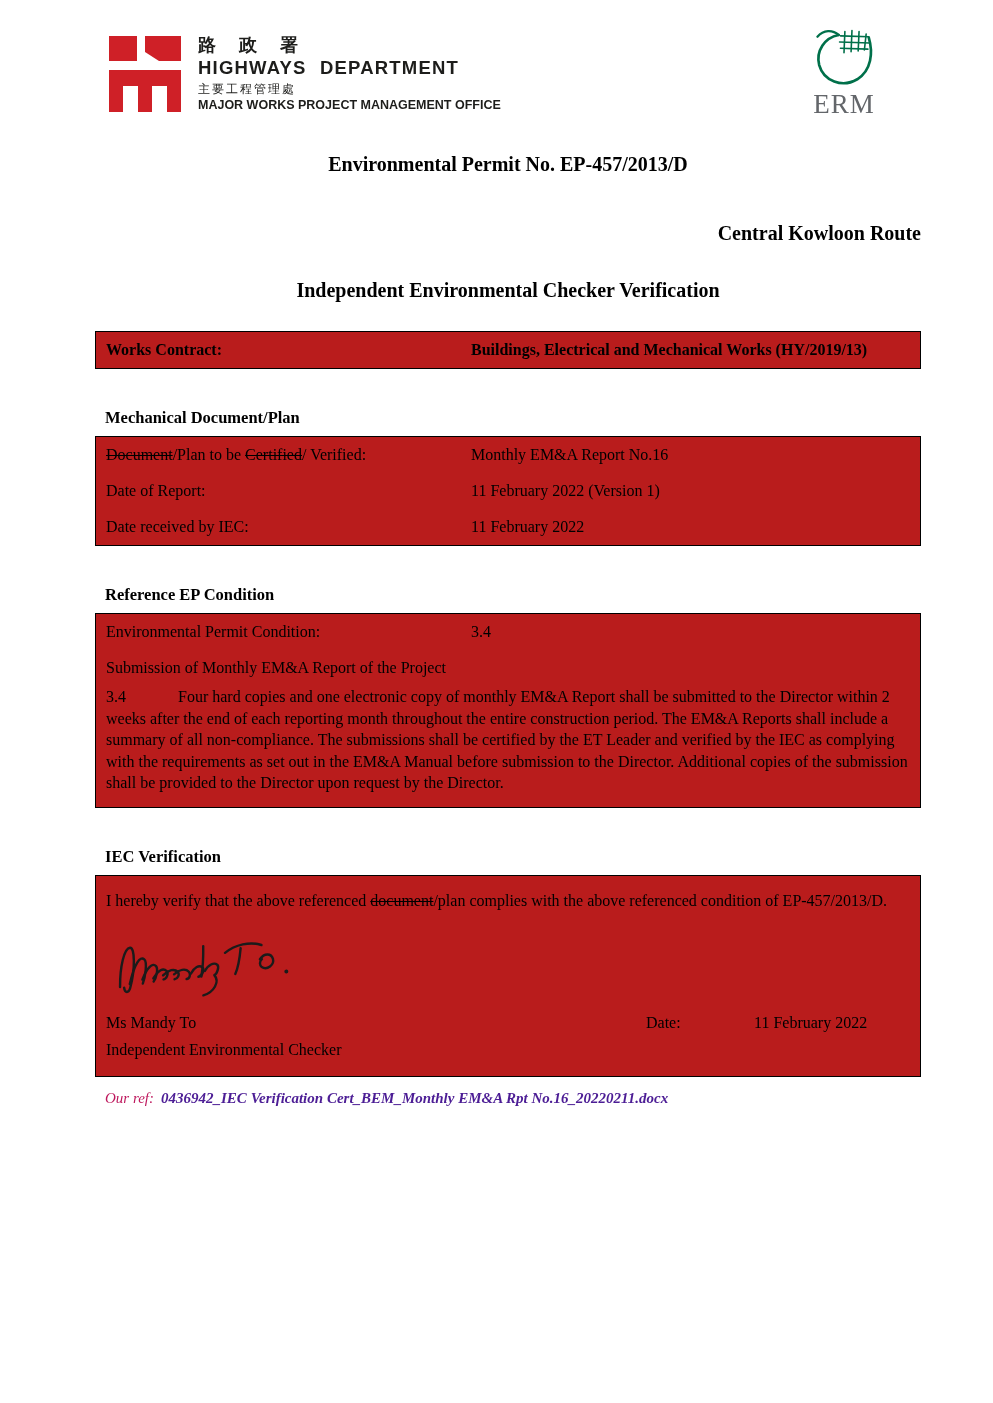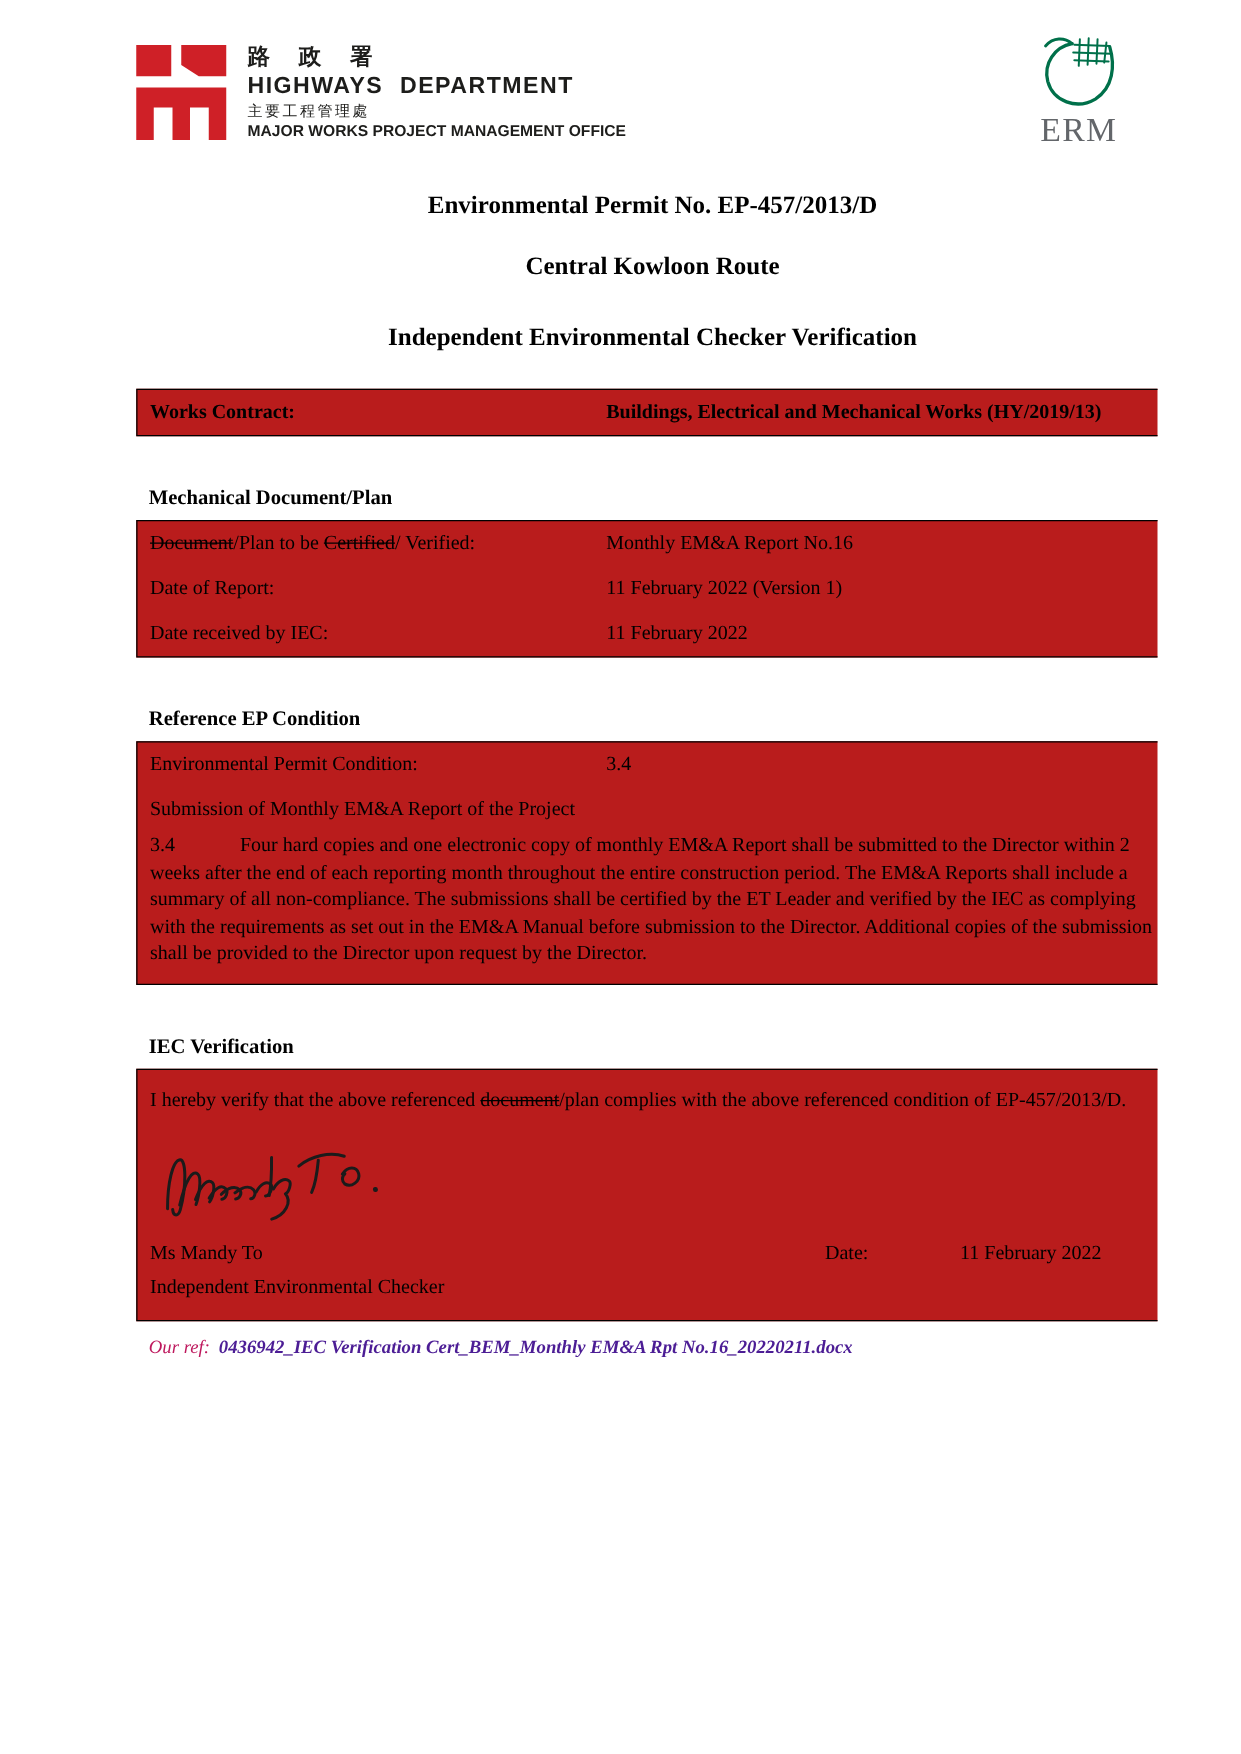--- a/index.html
+++ b/index.html
@@ -16,30 +16,30 @@
 
   
   .masthead { position:absolute; top:34px; left:108px; display:flex; gap:16px; }
   .hyd-logo svg { display:block; }
   .hyd-text { padding-top:1px; font-family:"Liberation Sans","DejaVu Sans",sans-serif; color:#1d1d1b; }
   .cjk-line   { font-size:18px; font-weight:bold; letter-spacing:9px; line-height:21px; }
   .dept-line  { font-size:18.5px; font-weight:bold; letter-spacing:1.2px; word-spacing:7px; line-height:23px; }
   .cjk-small  { font-size:12px; line-height:16px; letter-spacing:2px; margin-top:2px; }
   .office-line{ font-size:12.5px; font-weight:bold; line-height:16px; }
 
-  .erm-block { position:absolute; top:26px; left:831px; width:64px; text-align:center; }
+  .erm-block { position:absolute; top:26px; left:812px; width:64px; text-align:center; }
   .erm-logo svg { display:block; margin:0 auto; }
   .erm-label { font-size:27px; color:#63666a; letter-spacing:1px; line-height:28px; font-family:"Liberation Serif",serif; }
 
   
-  .content { position:absolute; left:109px; top:140px; width:826px; }
+  .content { position:absolute; left:95px; top:140px; width:826px; }
 
   .title { text-align:center; font-weight:bold; font-size:20px; line-height:24px; }
   .title-1 { margin-top:12px; }
-  .title-2 { margin-top:25px; }
+  .title-2 { margin-top:45px;text-align:right; }
   .title-3 { margin-top:33px; }
 
   .box { border:1px solid #000; background:#b91c1c; }
 
   .works-box { margin-top:29px; display:grid; grid-template-columns:365px 1fr; padding:9px 10px; font-weight:bold; }
 
   .section-heading { font-weight:bold; font-size:16.5px; margin:39px 0 8px 10px; }
 
   .grid-row { display:grid; grid-template-columns:365px 1fr; padding:9px 10px; }
 

